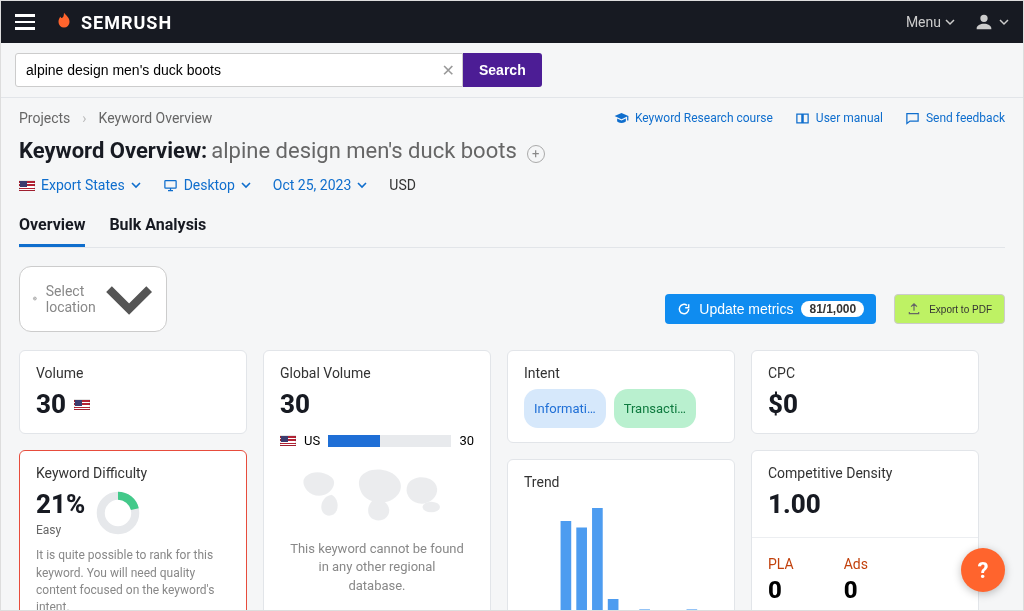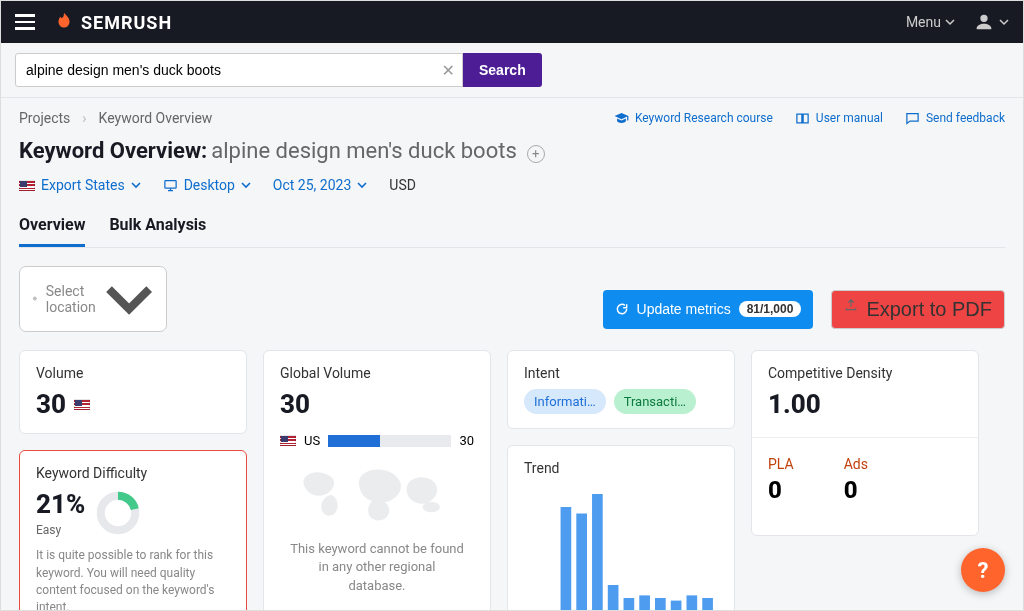--- a/index.html
+++ b/index.html
@@ -32,43 +32,43 @@
   .filters { display: flex; gap: 22px; margin-top: 14px; font-size: 14px; align-items: center; }
   .filter { color: #0f6ecd; display: inline-flex; align-items: center; gap: 6px; cursor: pointer; }
   .filter .fchev { width: 10px; height: 10px; }
   .usd { color: #333; }
   .flag-us { width:16px; height:11px; background: linear-gradient(#b22234 0 8%, #fff 8% 16%, #b22234 16% 24%, #fff 24% 32%, #b22234 32% 40%, #fff 40% 48%, #b22234 48% 56%, #fff 56% 64%, #b22234 64% 72%, #fff 72% 80%, #b22234 80% 88%, #fff 88% 100%); position:relative; display:inline-block; border:0.5px solid rgba(0,0,0,0.1);}
   .flag-us::before { content:""; position:absolute; left:0; top:0; width:7px; height:6px; background:#3c3b6e;}
   .tabs { display: flex; gap: 24px; margin-top: 22px; border-bottom: 1px solid #e2e5e9; }
   .tab { font-size: 16px; font-weight: 700; color: #171a22; padding-bottom: 10px; cursor: pointer; }
   .tab.active { border-bottom: 3px solid #0f6ecd; }
   .toolbar { display: flex; justify-content: space-between; margin-top: 18px; align-items: center; }
-  .select-loc { border: 1px solid #ccc; border-radius: 7px; padding: 7px 12px; display: inline-flex; align-items: center; gap: 8px; cursor: pointer; font-size: 14px; color: #888; background:#fff;}
+  .select-loc { border: 1px solid #ccc; border-radius: 12px; padding: 7px 12px; display: inline-flex; align-items: center; gap: 8px; cursor: pointer; font-size: 14px; color: #888; background:#fff;}
   .pin-icon { width:14px; height:14px; }
   .right-btns { display: flex; gap: 18px; margin-top: 20px; }
   .btn-primary { background: #0f8cf0; color:#fff; border:none; border-radius:4px; padding:7px 12px; font-size:14px; display:inline-flex; align-items:center; gap:8px; cursor:pointer; }
   .pill { background:#fff; color:#333; border-radius:10px; padding:1px 8px; font-size:12px; font-weight:600; }
-  .btn-light { background:#ef4444; border:1px solid #ccc; border-radius:4px; padding:7px 12px; font-size:20px; color:#333; display:inline-flex; align-items:flex-start; gap:8px; cursor:pointer; }
+  .btn-light { background:#bef264; border:1px solid #ccc; border-radius:4px; padding:7px 12px; font-size:10px; color:#333; display:inline-flex; align-items:center; gap:8px; cursor:pointer; }
   .cards { display:grid; grid-template-columns: 228px 228px 228px 228px; gap:16px; margin-top:18px; }
   .col { display:flex; flex-direction:column; gap:16px; }
   .card { background:#fff; border:1px solid #e2e5e9; border-radius:6px; padding:14px 16px; }
   .card.highlight { border:1.5px solid #e74c3c; }
   .card-label { font-size:14px; color:#333; margin-bottom:8px; }
   .card-big { font-size:26px; font-weight:800; color:#171a22; display:flex; align-items:center; gap:8px;}
   .kd-row { display:flex; align-items:center; gap:10px; margin-top:4px;}
   .donut { position:relative; width:46px; height:46px; }
   .kd-text { font-size:12px; color:#666; margin-top:4px;}
   .kd-desc { font-size:12px; color:#888; margin-top:10px; line-height:1.45;}
   .gv-row { display:flex; align-items:center; gap:8px; margin-top:14px; font-size:13px;}
   .gv-bar { flex:1; height:12px; background:#e8eaed;}
   .gv-fill { height:100%; background:#1f6fd6; width:42%;}
   .worldmap { width:100%; height:70px; margin-top:10px; opacity:0.45;}
   .gv-note { font-size:13px; color:#888; text-align:center; margin-top:8px; line-height:1.4; padding: 0 10px;}
   .intent-badges { display:flex; gap:8px; margin-top:6px; }
-  .badge { font-size:13px; padding:5px 10px; border-radius:14px; white-space:nowrap; overflow:hidden; text-overflow:ellipsis; max-width:94px;}
+  .badge { font-size:13px; padding:12px 10px; border-radius:14px; white-space:nowrap; overflow:hidden; text-overflow:ellipsis; max-width:94px;}
   .b-info { background:#d6e8fb; color:#1f6fd6;}
   .b-trans { background:#b9f0cf; color:#0e7a3f;}
   .cd-grid { display:flex; gap:50px; margin-top:0px;}
   .cd-col .lbl { font-size:14px; color:#c2410c; }
   .cd-col .val { font-size:24px; font-weight:800; margin-top:4px;}
   .trend-chart { width:100%; height:130px; margin-top:10px;}
   .fab { position:absolute; right:18px; bottom:18px; width:44px; height:44px; border-radius:50%; background:#ff642d; color:#fff; display:flex; align-items:center; justify-content:center; font-size:22px; font-weight:700; cursor:pointer; box-shadow:0 2px 8px rgba(0,0,0,0.25);}
 </style>
 </head>
 <body>
@@ -284,20 +284,24 @@
               <rect x="135.07692307692307" y="96" width="11" height="24"></rect>
               <rect x="151.3076923076923" y="98.4" width="11" height="21.599999999999998"></rect>
               <rect x="167.53846153846152" y="93.6" width="11" height="26.4"></rect>
               <rect x="183.76923076923075" y="96" width="11" height="24"></rect>
             </g>
         </svg>
       </div>
     </div>
 
     <div class="col">
+      <div class="card">
+        <div class="card-label">CPC</div>
+        <div class="card-big">$0</div>
+      </div>
       <div class="card" style="min-height:186px;">
         <div class="card-label">Competitive Density</div>
         <div class="card-big">1.00</div>
         <div style="height:1px;background:#eceef1;margin:18px -16px;"></div>
         <div class="cd-grid">
           <div class="cd-col">
             <div class="lbl">PLA</div>
             <div class="val">0</div>
           </div>
           <div class="cd-col">

